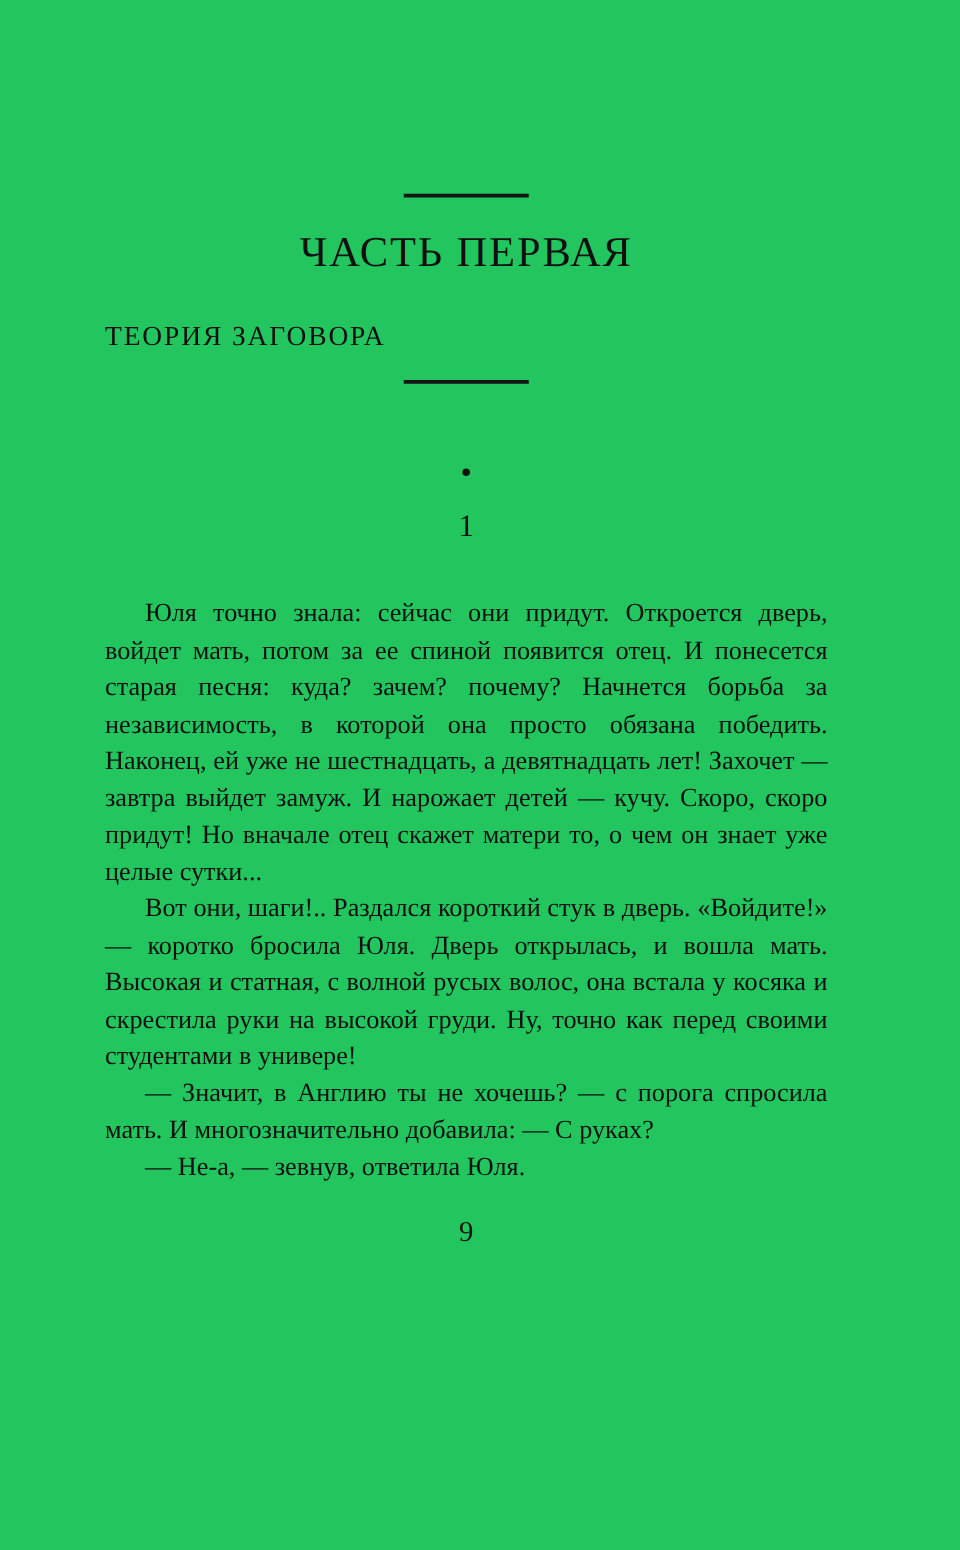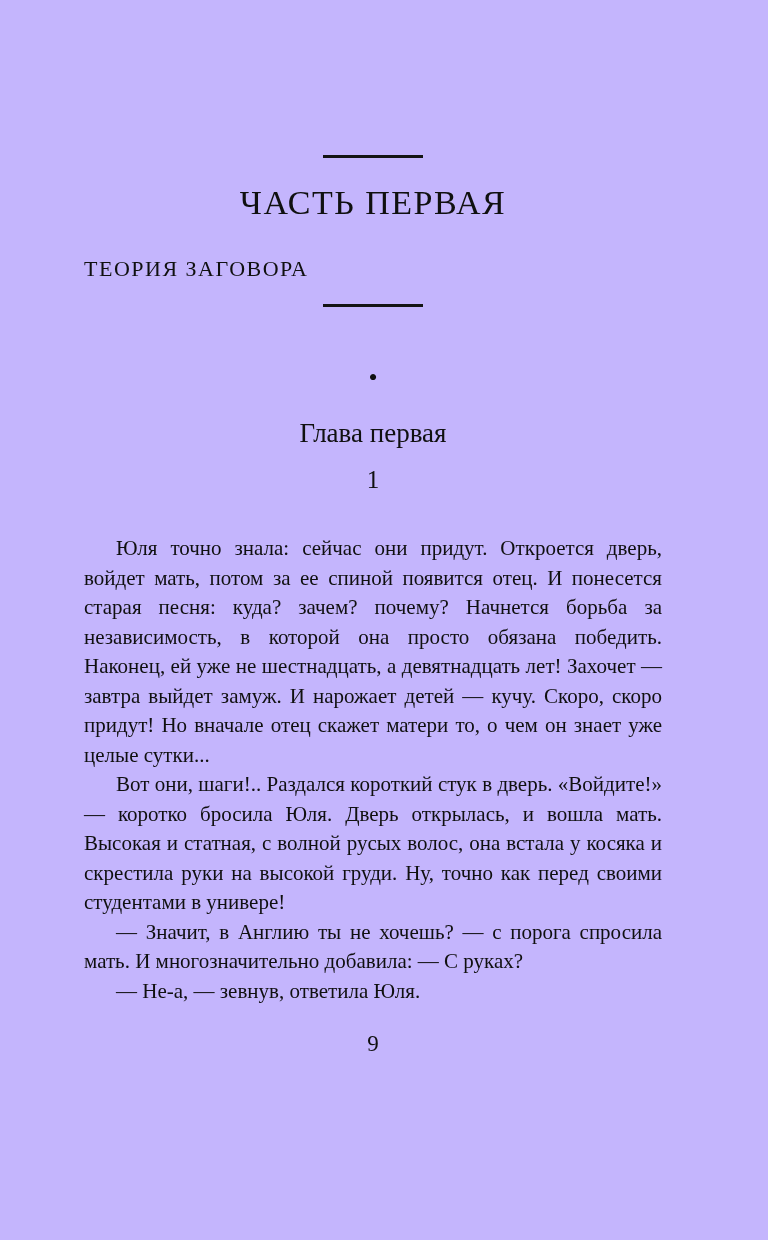--- a/index.html
+++ b/index.html
@@ -4,21 +4,21 @@
 <style>
   html, body {
     margin: 0;
     padding: 0;
     background: #ffffff;
   }
   .page {
     position: relative;
     width: 768px;
     height: 1240px;
-    background: #c4b5fd;
+    background: #22c55e;
     color: #101010;
     font-family: "Liberation Serif", "DejaVu Serif", serif;
     overflow: hidden;
   }
   .content {
     width: 578px;
     margin-left: 84px;
     padding-top: 155px;
   }
   .rule {
@@ -103,21 +103,20 @@
     <div class="rule"></div>
 
     <h1 class="part-title">ЧАСТЬ ПЕРВАЯ</h1>
 
     <h2 class="part-subtitle">ТЕОРИЯ ЗАГОВОРА</h2>
 
     <div class="rule rule-bottom"></div>
 
     <div class="chapter-marker">•</div>
 
-    <h3 class="chapter-title">Глава первая</h3>
 
 
     <div class="section-number">1</div>
 
     <div class="body-text">
       <p>Юля точно знала: сейчас они придут. Откроется дверь, войдет мать, потом за ее спиной появится отец. И понесется старая песня: куда? зачем? почему? Начнется борьба за независимость, в которой она просто обязана победить. Наконец, ей уже не шестнадцать, а девятнадцать лет! Захочет — завтра выйдет замуж. И нарожает детей — кучу. Скоро, скоро придут! Но вначале отец скажет матери то, о чем он знает уже целые сутки...</p>
       <p>Вот они, шаги!.. Раздался короткий стук в дверь. «Войдите!» — коротко бросила Юля. Дверь открылась, и вошла мать. Высокая и статная, с волной русых волос, она встала у косяка и скрестила руки на высокой груди. Ну, точно как перед своими студентами в универе!</p>
       <p>— Значит, в Англию ты не хочешь? — с порога спросила мать. И многозначительно добавила: — С руках?</p>
       <p>— Не-а, — зевнув, ответила Юля.</p>
     </div>

